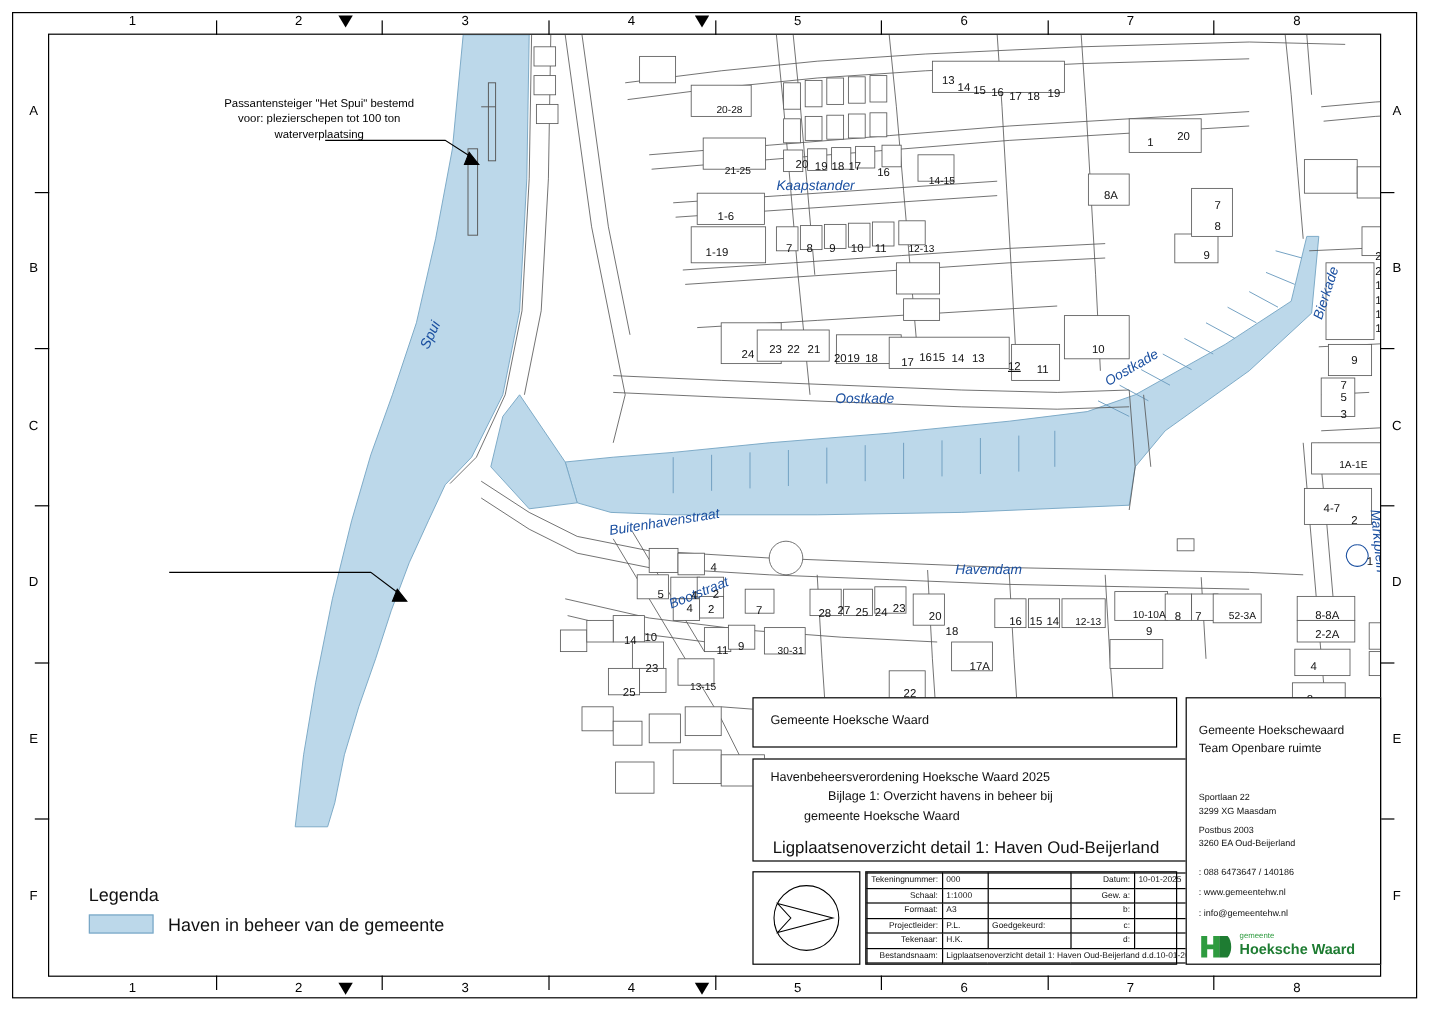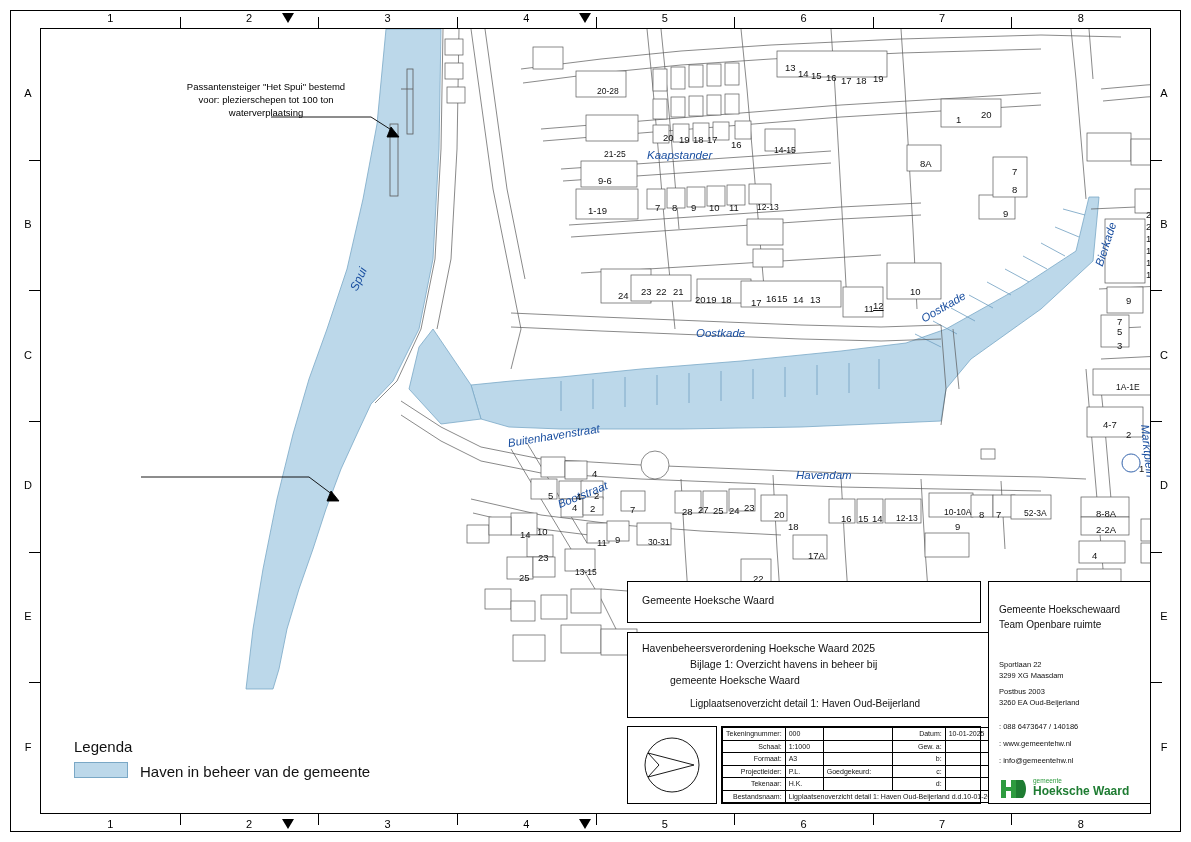--- a/index.html
+++ b/index.html
@@ -354,63 +354,63 @@
         <div class="maplabel sm" style="left: 556px; top: 57px;">20-28</div>
         <div class="maplabel" style="left: 744px; top: 33px;">13</div>
         <div class="maplabel" style="left: 757px; top: 39px;">14</div>
         <div class="maplabel" style="left: 770px; top: 41px;">15</div>
         <div class="maplabel" style="left: 785px; top: 43px;">16</div>
         <div class="maplabel" style="left: 800px; top: 46px;">17</div>
         <div class="maplabel" style="left: 815px; top: 46px;">18</div>
         <div class="maplabel" style="left: 832px; top: 44px;">19</div>
         <div class="maplabel" style="left: 915px; top: 85px;">1</div>
         <div class="maplabel" style="left: 940px; top: 80px;">20</div>
-        <div class="maplabel sm" style="left: 563px; top: 120px;">21-25</div>
+        <div class="maplabel sm" style="left: 563px; top: 108px;">21-25</div>
         <div class="maplabel" style="left: 622px; top: 103px;">20</div>
         <div class="maplabel" style="left: 638px; top: 105px;">19</div>
         <div class="maplabel" style="left: 652px; top: 105px;">18</div>
         <div class="maplabel" style="left: 666px; top: 105px;">17</div>
         <div class="maplabel" style="left: 690px; top: 110px;">16</div>
         <div class="maplabel sm" style="left: 733px; top: 116px;">14-15</div>
         <div class="maplabel" style="left: 879px; top: 129px;">8A</div>
         <div class="maplabel" style="left: 971px; top: 137px;">7</div>
         <div class="maplabel" style="left: 971px; top: 155px;">8</div>
         <div class="maplabel" style="left: 962px; top: 179px;">9</div>
         <div class="maplabel" style="left: 1105px; top: 180px;">23</div>
         <div class="maplabel" style="left: 1105px; top: 192px;">21</div>
         <div class="maplabel" style="left: 1105px; top: 204px;">19</div>
         <div class="maplabel" style="left: 1105px; top: 216px;">17</div>
         <div class="maplabel" style="left: 1105px; top: 228px;">15</div>
         <div class="maplabel" style="left: 1105px; top: 240px;">13</div>
         <div class="maplabel" style="left: 1085px; top: 266px;">9</div>
         <div class="maplabel" style="left: 1076px; top: 287px;">7</div>
         <div class="maplabel" style="left: 1076px; top: 297px;">5</div>
         <div class="maplabel" style="left: 1076px; top: 311px;">3</div>
-        <div class="maplabel" style="left: 557px; top: 146px;">9-6</div>
+        <div class="maplabel" style="left: 557px; top: 146px;">1-6</div>
         <div class="maplabel" style="left: 547px; top: 176px;">1-19</div>
         <div class="maplabel" style="left: 614px; top: 173px;">7</div>
         <div class="maplabel" style="left: 631px; top: 173px;">8</div>
         <div class="maplabel" style="left: 650px; top: 173px;">9</div>
         <div class="maplabel" style="left: 668px; top: 173px;">10</div>
         <div class="maplabel" style="left: 688px; top: 173px;">11</div>
         <div class="maplabel sm" style="left: 716px; top: 173px;">12-13</div>
         <div class="maplabel" style="left: 869px; top: 257px;">10</div>
         <div class="maplabel" style="left: 577px; top: 261px;">24</div>
         <div class="maplabel" style="left: 600px; top: 257px;">23</div>
         <div class="maplabel" style="left: 615px; top: 257px;">22</div>
         <div class="maplabel" style="left: 632px; top: 257px;">21</div>
         <div class="maplabel" style="left: 654px; top: 265px;">20</div>
         <div class="maplabel" style="left: 665px; top: 265px;">19</div>
         <div class="maplabel" style="left: 680px; top: 265px;">18</div>
         <div class="maplabel" style="left: 710px; top: 268px;">17</div>
         <div class="maplabel" style="left: 725px; top: 264px;">16</div>
         <div class="maplabel" style="left: 736px; top: 264px;">15</div>
         <div class="maplabel" style="left: 752px; top: 265px;">14</div>
         <div class="maplabel" style="left: 769px; top: 265px;">13</div>
-        <div class="maplabel" style="left: 832px; top: 271px; text-decoration: underline;">12</div>
+        <div class="maplabel" style="left: 799px; top: 271px; text-decoration: underline;">12</div>
         <div class="maplabel" style="left: 823px; top: 274px;">11</div>
         <div class="maplabel sm" style="left: 1075px; top: 353px;">1A-1E</div>
         <div class="maplabel" style="left: 1062px; top: 390px;">4-7</div>
         <div class="maplabel" style="left: 1085px; top: 400px;">2</div>
         <div class="maplabel" style="left: 1098px; top: 434px;">1</div>
         <div class="maplabel" style="left: 551px; top: 439px;">4</div>
         <div class="maplabel" style="left: 507px; top: 461px;">5</div>
         <div class="maplabel" style="left: 535px; top: 462px;">4</div>
         <div class="maplabel" style="left: 553px; top: 461px;">2</div>
         <div class="maplabel" style="left: 531px; top: 473px;">4</div>
@@ -451,21 +451,21 @@
   </div>
 
   <div class="tb" style="left:627px;top:581px;width:354px;height:42px;">
     <div class="tb-text" style="position:absolute;left:14px;top:12px;">Gemeente Hoeksche Waard</div>
   </div>
 
   <div class="tb" style="left:627px;top:632px;width:408px;height:86px;">
     <div class="tb-text" style="position:absolute;left:14px;top:9px;">Havenbeheersverordening Hoeksche Waard 2025</div>
     <div class="tb-text" style="position:absolute;left:30px;top:25px;padding-left:32px;">Bijlage 1: Overzicht havens in beheer bij</div>
     <div class="tb-text" style="position:absolute;left:42px;top:41px;">gemeente Hoeksche Waard</div>
-    <div class="tb-text tb-center" style="position:absolute;left:0;top:65px;width:354px;font-size:10px;">Ligplaatsenoverzicht detail 1: Haven Oud-Beijerland</div>
+    <div class="tb-text tb-center" style="position:absolute;left:0;top:65px;width:354px;font-size:14px;">Ligplaatsenoverzicht detail 1: Haven Oud-Beijerland</div>
   </div>
 
   <div class="tb" style="left:627px;top:726px;width:90px;height:78px;">
     <svg width="88" height="76">
       <circle cx="44" cy="38" r="27" fill="#fff" stroke="#000" stroke-width="0.9"></circle>
       <path d="M20 26 L66 38 L20 50 L31 38 Z" fill="#fff" stroke="#000" stroke-width="0.9"></path>
     </svg>
   </div>
 
   <div class="tb" style="left:721px;top:726px;width:260px;height:78px;padding:0;">

